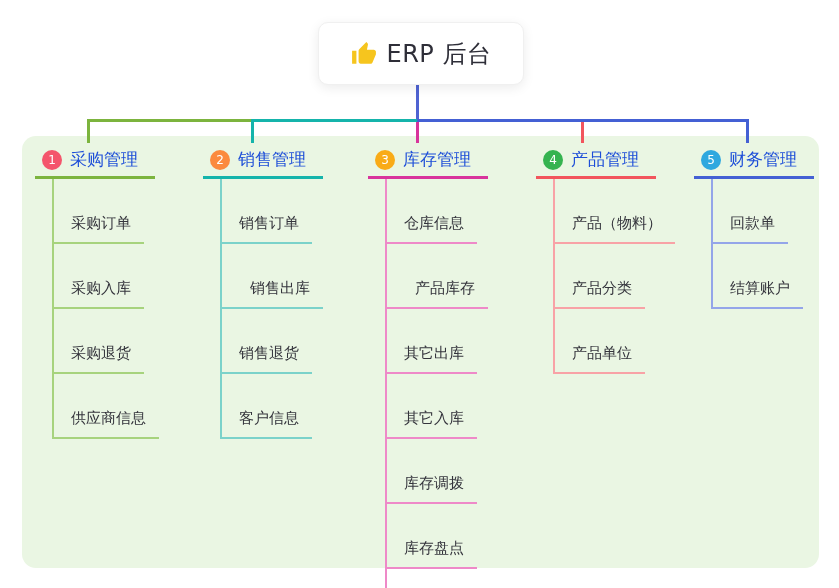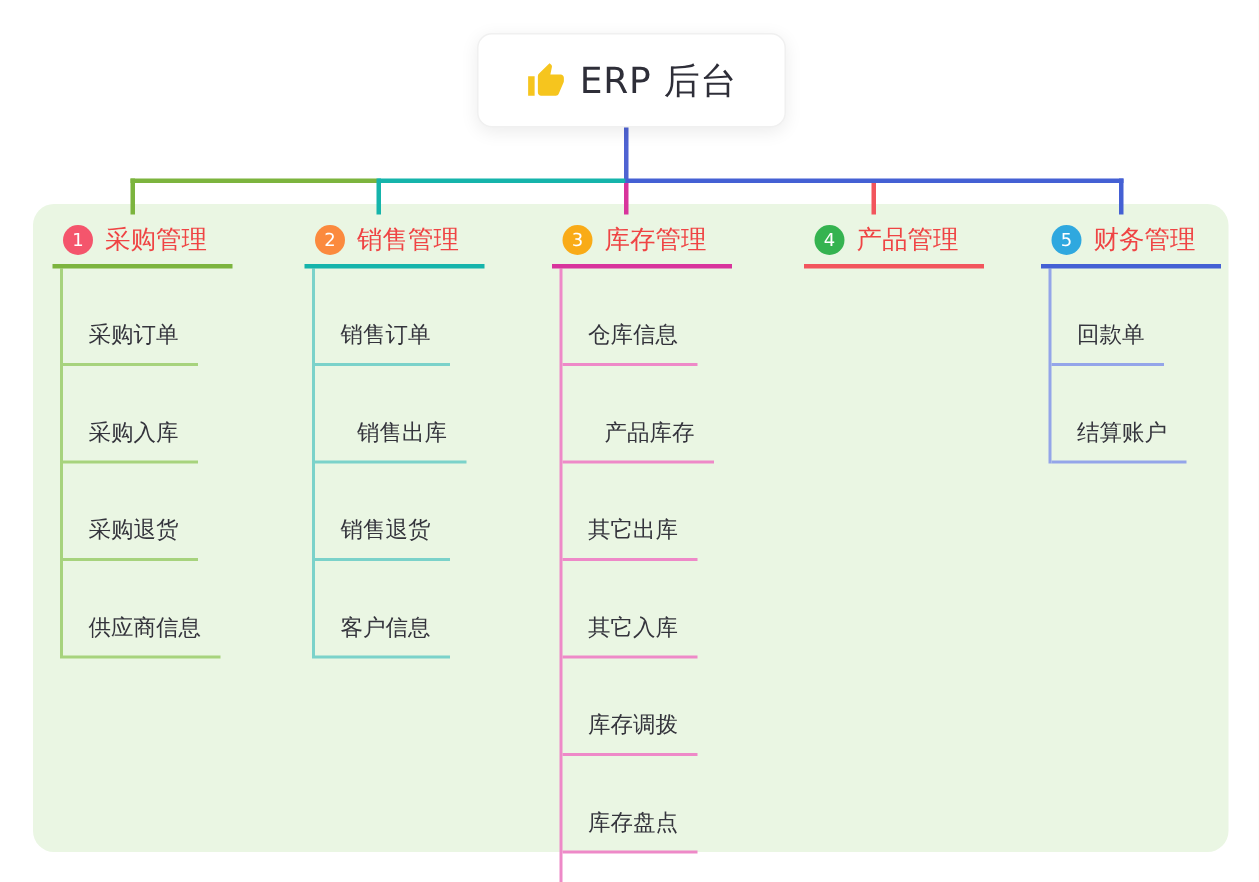--- a/index.html
+++ b/index.html
@@ -17,23 +17,23 @@
              box-shadow:0 3px 12px rgba(0,0,0,.08);
              display:flex;align-items:center;justify-content:center;gap:10px;z-index:3;cursor:pointer;}
   .root-label{font-size:24px;color:#2e2e38;letter-spacing:.5px;}
   .root-icon{display:inline-flex;}
 
   .column{position:absolute;top:146px;z-index:2;}
   .branch-header{display:inline-flex;align-items:center;gap:8px;
                  padding:2px 17px 5px 7px;border-bottom:3px solid;cursor:pointer;width:max-content;}
   .badge{width:20px;height:20px;border-radius:50%;color:#fff;font-size:12px;line-height:20px;
          display:inline-flex;align-items:center;justify-content:center;flex:0 0 20px;}
-  .branch-label{font-size:17px;color:#ef4444;font-weight:500;}
+  .branch-label{font-size:17px;color:#1d4ed8;font-weight:500;}
 
-  .children{margin-left:5px;border-left:2px solid;width:max-content;}
+  .children{margin-left:17px;border-left:2px solid;width:max-content;}
   .child{height:54px;display:flex;align-items:flex-end;
          padding:0 13px 9px 17px;border-bottom:2px solid;width:max-content;cursor:pointer;}
   .child-label{font-size:15px;color:#34343c;}
 </style>
 </head>
 <body>
 
 <div class="canvas">
   <div class="panel"></div>
   <div id="connectors">
@@ -125,20 +125,31 @@
           <div class="child" style="border-bottom-color: rgb(238, 137, 200);">
     
   </div>
         </div>
   </div>
       <div class="column" style="left: 536px;">
     <div class="branch-header" style="border-bottom-color: rgb(242, 85, 93);">
       <span class="badge" style="background: rgb(53, 179, 80);">4</span>
       <span class="branch-label">产品管理</span>
     </div>
+    <div class="children" style="border-left-color: rgb(248, 162, 166);">
+          <div class="child" style="border-bottom-color: rgb(248, 162, 166);">
+    <span class="child-label">产品（物料）</span>
+  </div>
+          <div class="child" style="border-bottom-color: rgb(248, 162, 166);">
+    <span class="child-label">产品分类</span>
+  </div>
+          <div class="child" style="border-bottom-color: rgb(248, 162, 166);">
+    <span class="child-label">产品单位</span>
+  </div>
+        </div>
   </div>
       <div class="column" style="left: 694px;">
     <div class="branch-header" style="border-bottom-color: rgb(68, 96, 212);">
       <span class="badge" style="background: rgb(47, 168, 223);">5</span>
       <span class="branch-label">财务管理</span>
     </div>
     <div class="children" style="border-left-color: rgb(148, 165, 233);">
           <div class="child" style="border-bottom-color: rgb(148, 165, 233);">
     <span class="child-label">回款单</span>
   </div>

